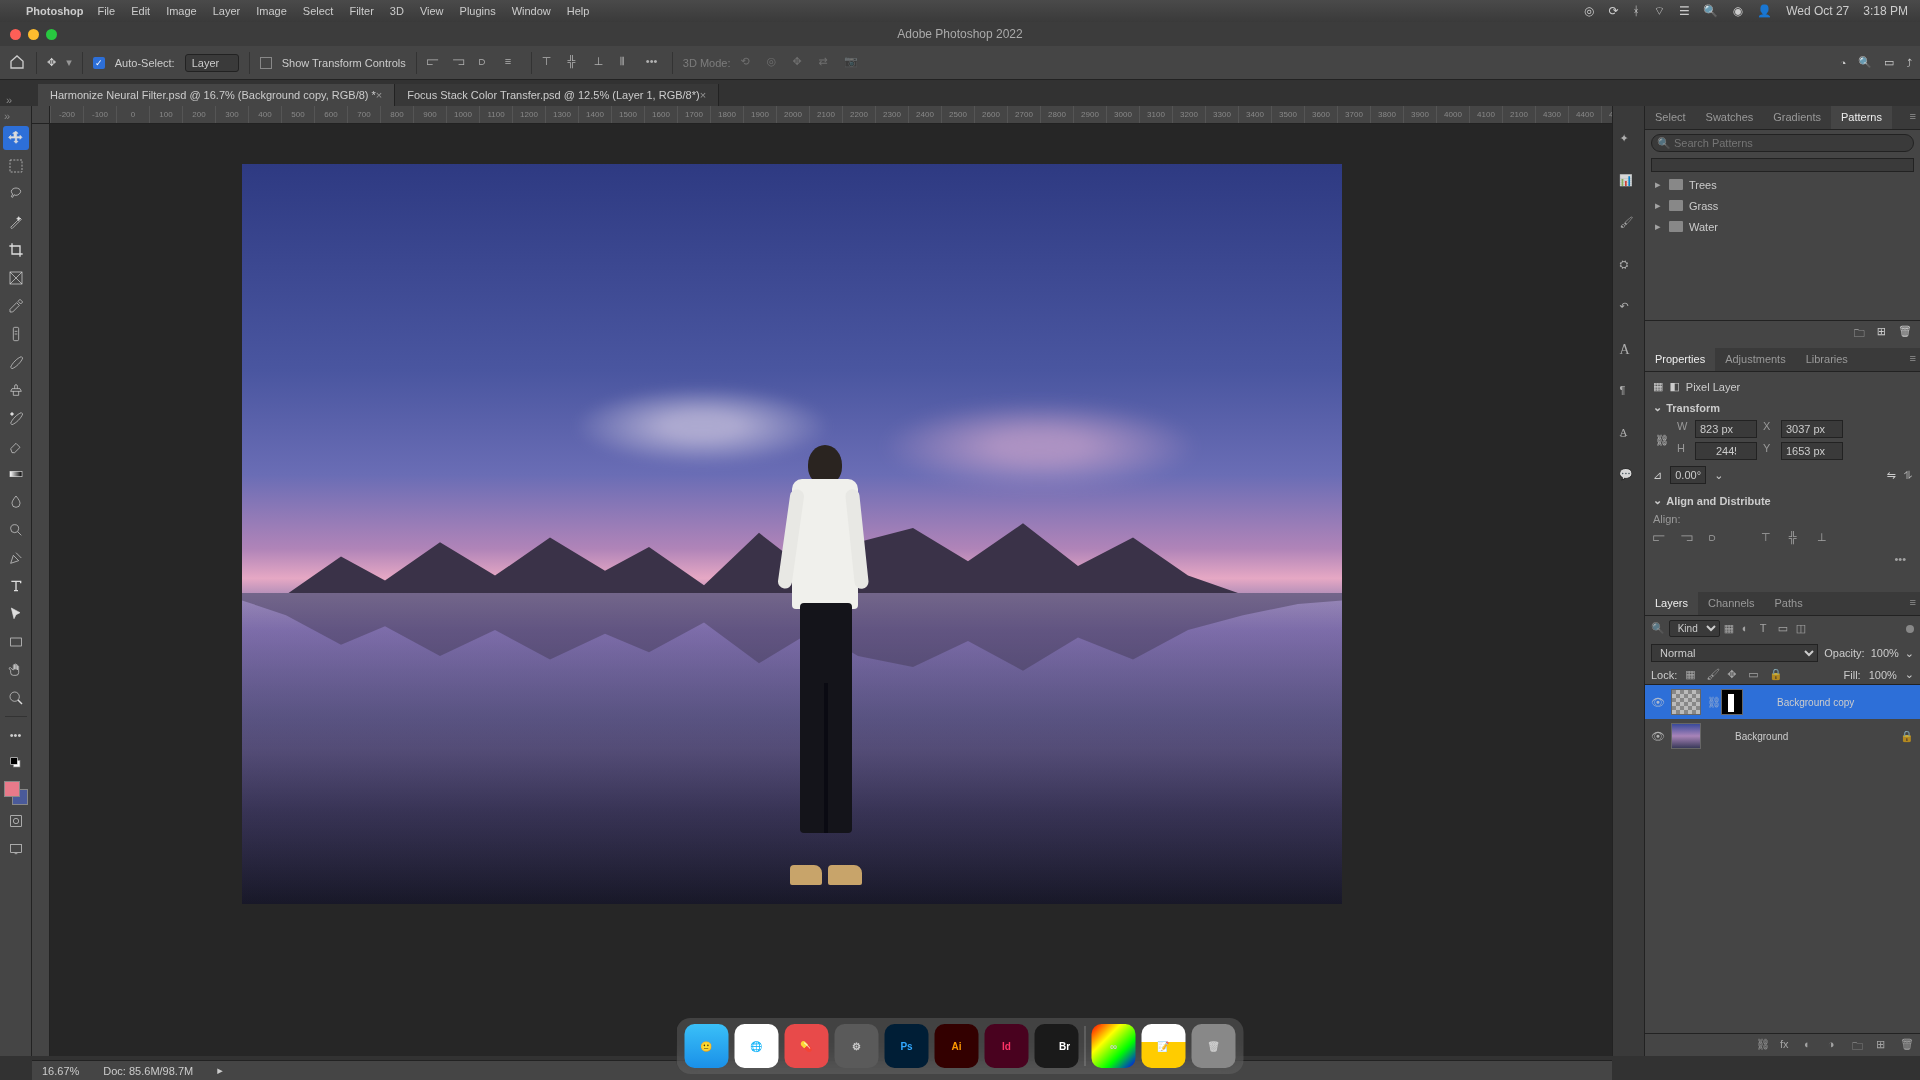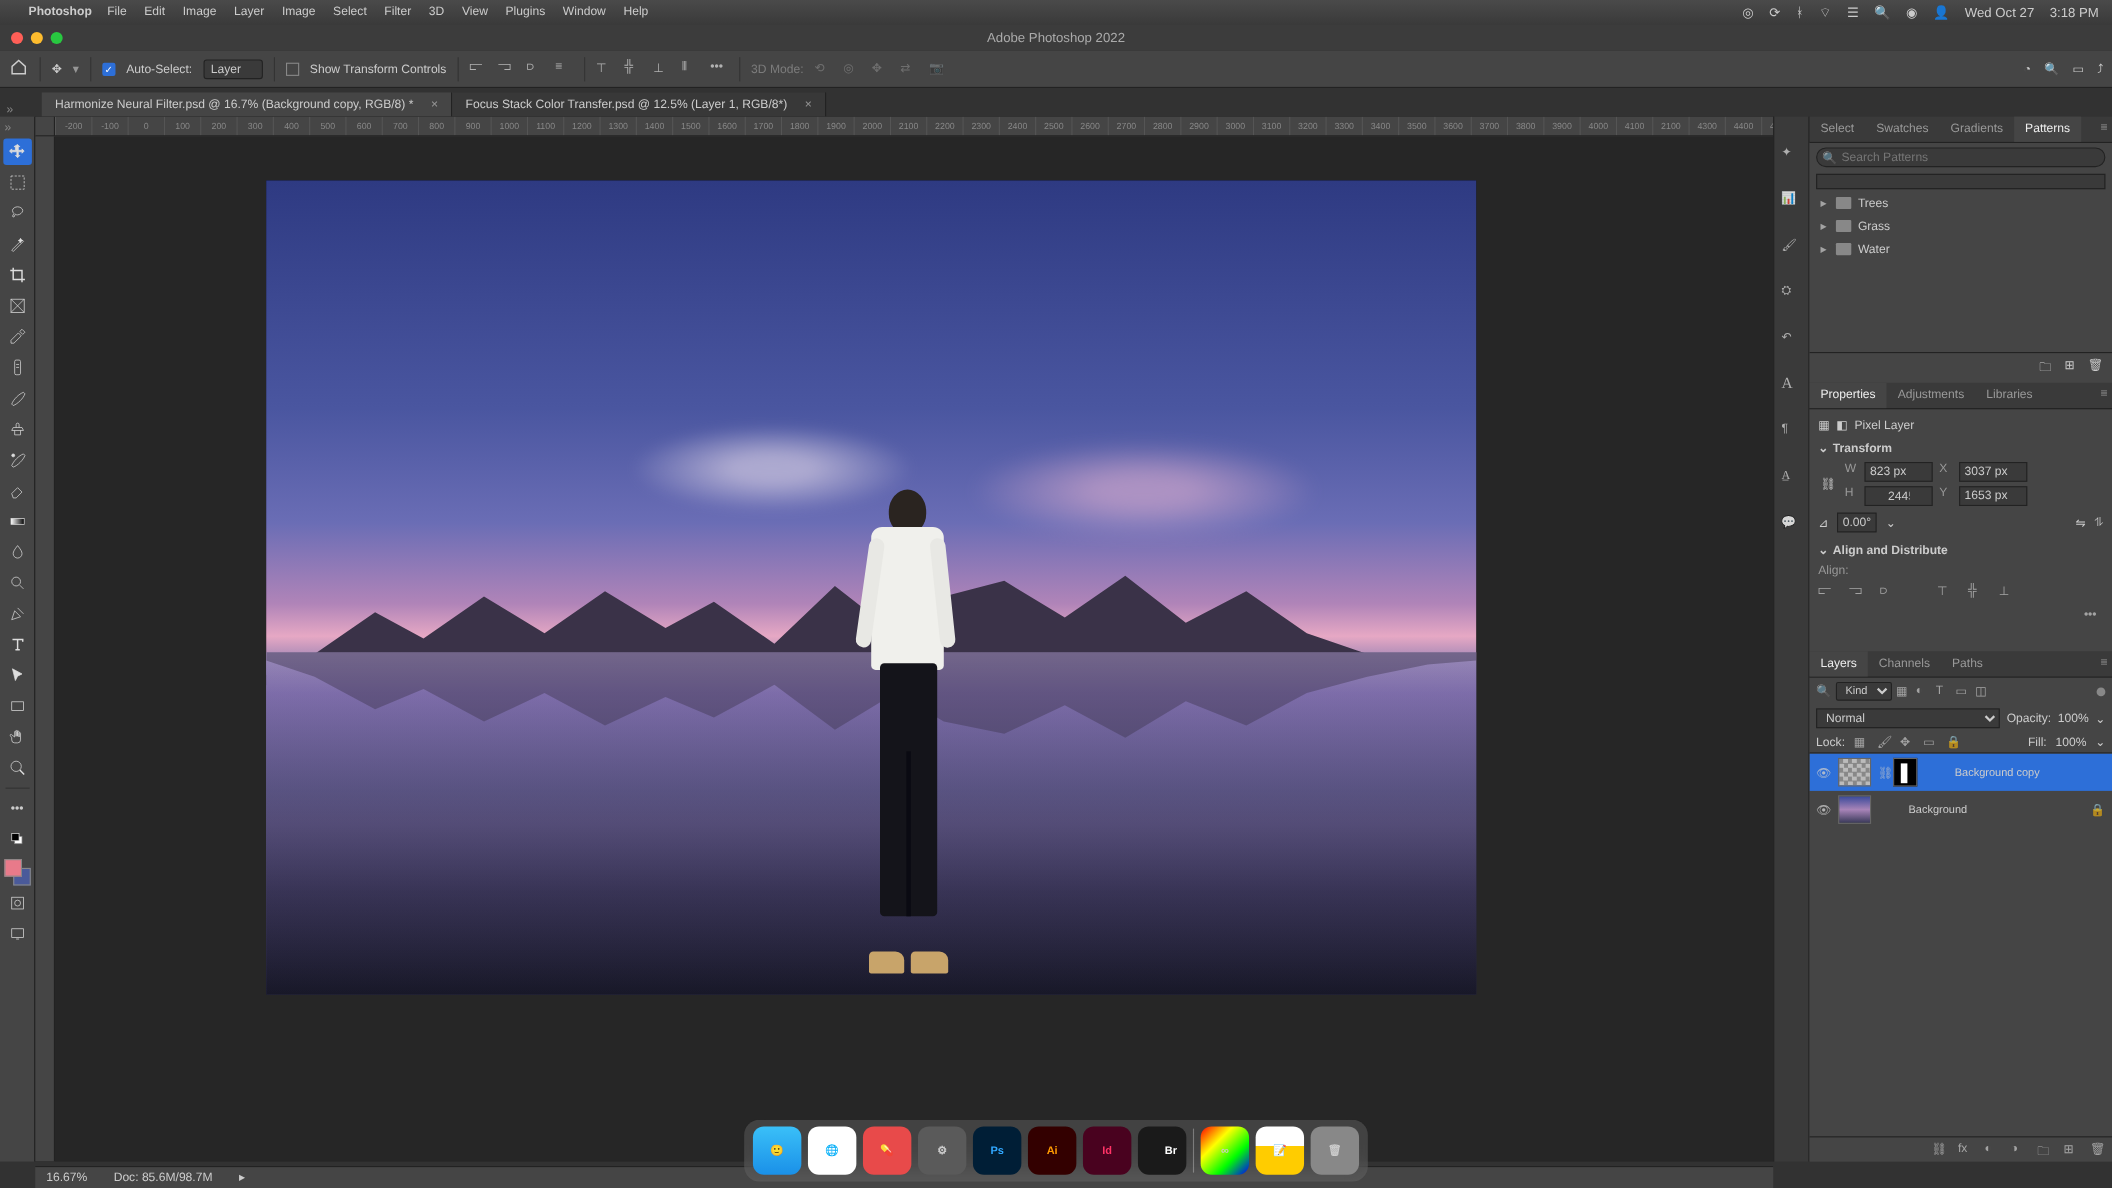--- a/index.html
+++ b/index.html
@@ -25,21 +25,21 @@
 .options-bar .home-icon { width:18px;height:16px; }
 .options-bar .sep { width:1px; height:22px; background:#333; }
 .options-bar .chk { width:12px;height:12px;background:#2d6fd8;display:inline-flex;align-items:center;justify-content:center;border-radius:2px; }
 .options-bar .chk::after{content:"✓";font-size:9px;color:#fff;}
 .options-bar select{background:#3a3a3a;border:1px solid #222;color:#ccc;padding:2px 18px 2px 6px;border-radius:3px;appearance:none;}
 .options-bar .ico { width:16px;height:16px;opacity:.8; display:inline-block;}
 .options-bar .right-icons{margin-left:auto;display:flex;gap:12px;align-items:center;}
 
 
 .doc-tabs { height:26px; background:#323232; display:flex; align-items:flex-end; padding-left:38px; }
-.doc-tab { padding:5px 12px; background:#454545; color:#ddd; border-right:1px solid #222;display:flex;gap:16px;align-items:center;}
+.doc-tab { padding:5px 12px; background:#454545; color:#ddd; border-right:1px solid #222;display:flex;gap:0;align-items:center;}
 .doc-tab.inactive{background:#383838;color:#999;}
 .doc-tab .close{opacity:.6;}
 .doc-tabs .chevrons{position:absolute;left:6px;color:#888;}
 
 
 .workspace { position:absolute; top:106px; left:0; right:0; bottom:24px; display:flex; }
 
 
 .tools { width:32px; background:#454545; border-right:1px solid #222; display:flex;flex-direction:column;align-items:center;padding-top:4px;gap:4px;}
 .tools .tool { width:26px;height:24px;display:flex;align-items:center;justify-content:center;border-radius:3px;cursor:pointer;}

